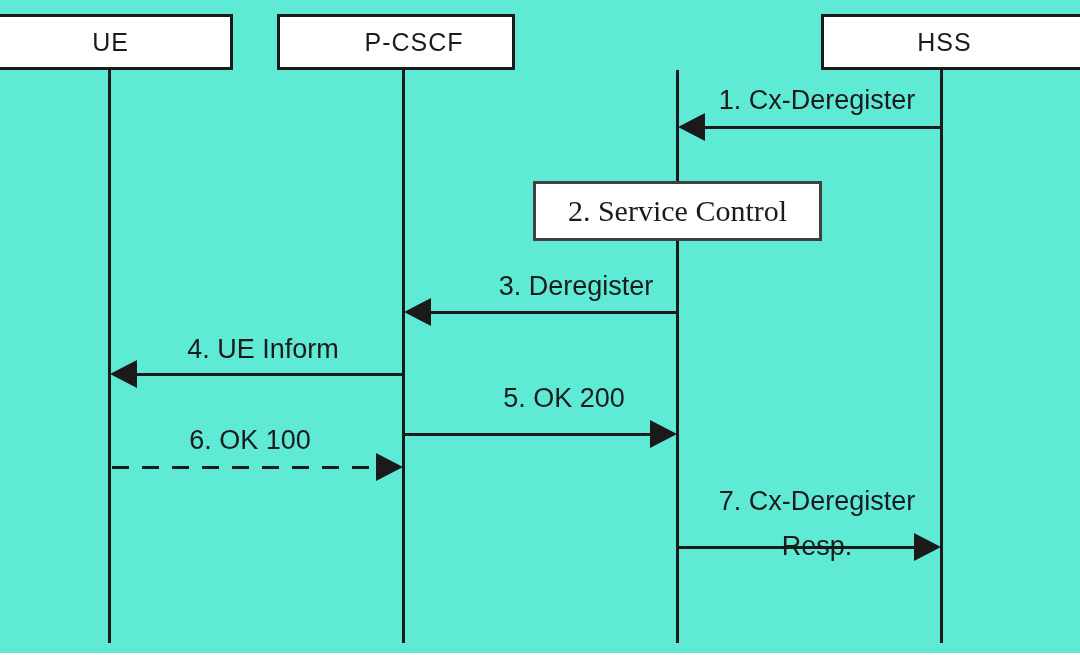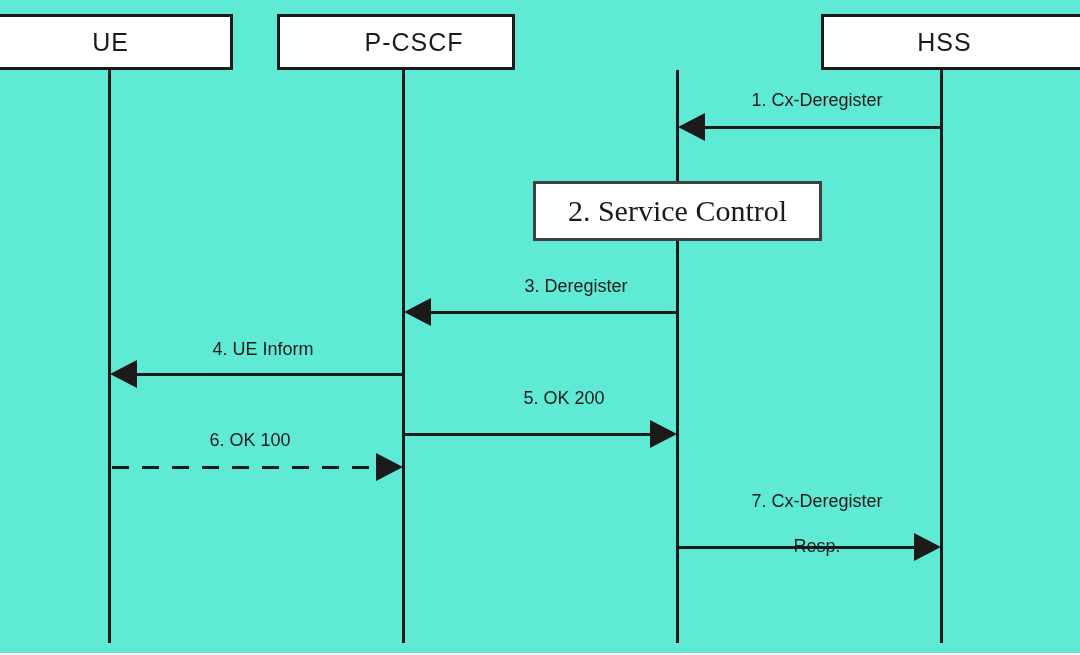--- a/index.html
+++ b/index.html
@@ -28,21 +28,21 @@
   .mline.dashed{
     background:repeating-linear-gradient(to right,#1a1a1a 0 17px,rgba(0,0,0,0) 17px 30px);
   }
   
   .head{position:absolute;width:0;height:0;border-top:14px solid transparent;border-bottom:14px solid transparent;}
   .head-left{border-right:27px solid #1a1a1a;}
   .head-right{border-left:27px solid #1a1a1a;}
   
   .mlabel{
     position:absolute;transform:translate(-50%,-50%);
-    font-size:18px;white-space:nowrap;text-align:center;
+    font-size:27px;white-space:nowrap;text-align:center;
   }
   .mlabel .line{display:block;line-height:38px;margin-top:7px;}
   
   .action-box{
     position:absolute;left:533px;top:181px;width:289px;height:60px;
     border:3px solid #404040;background:#ffffff;box-sizing:border-box;
     display:flex;align-items:center;justify-content:center;
     font-family:"Liberation Serif",serif;font-size:30px;
   }
   

